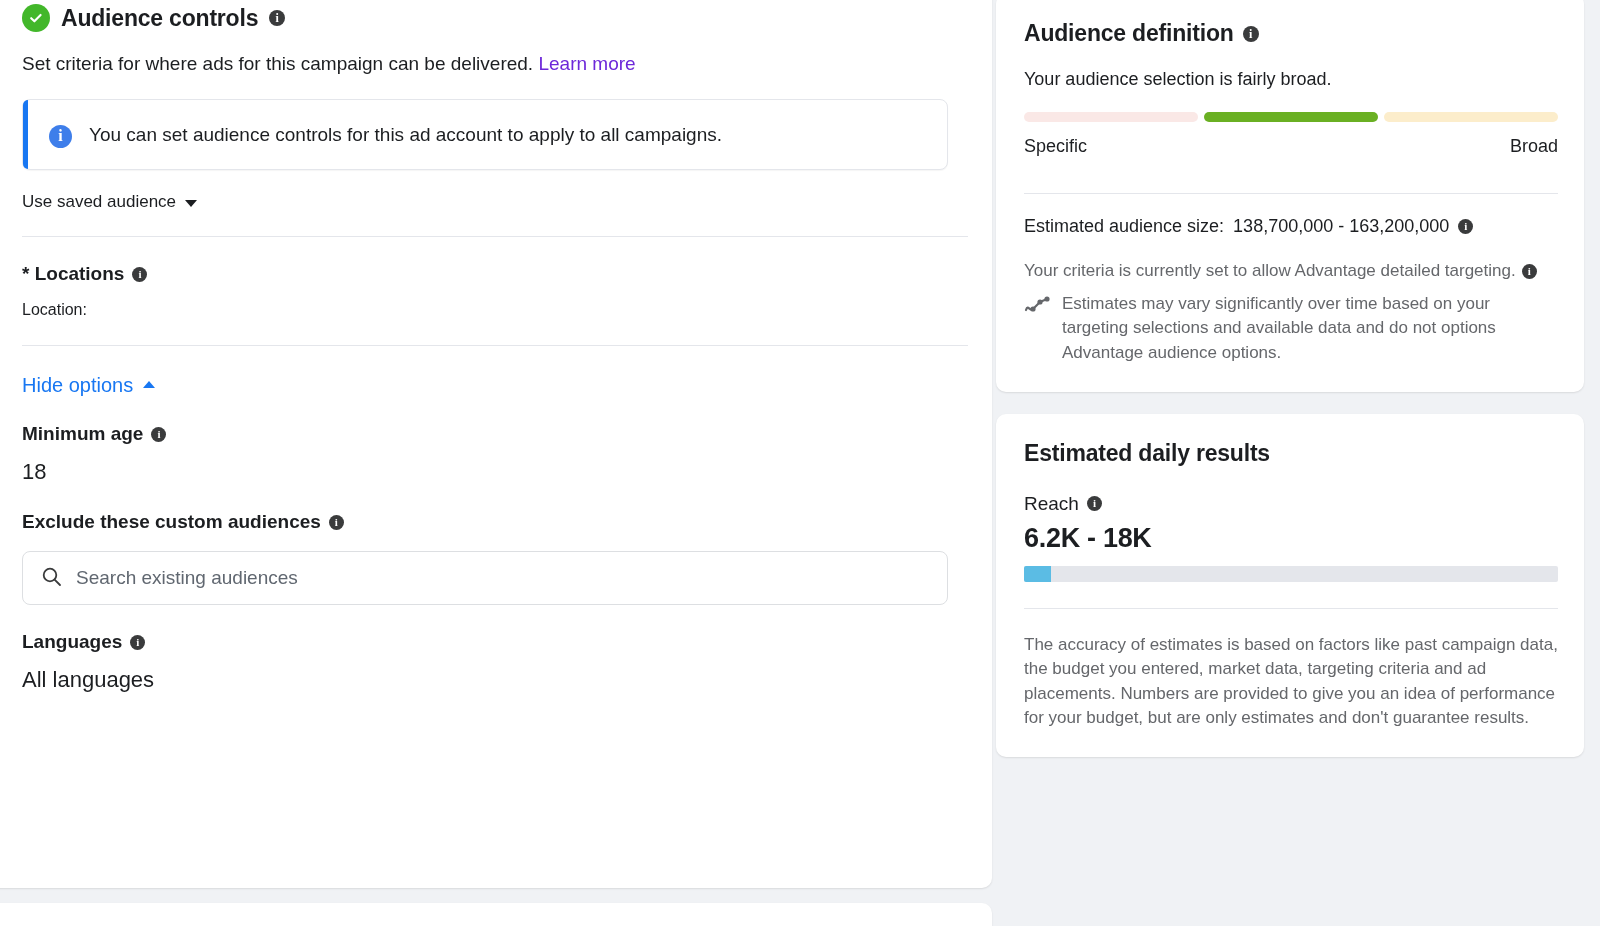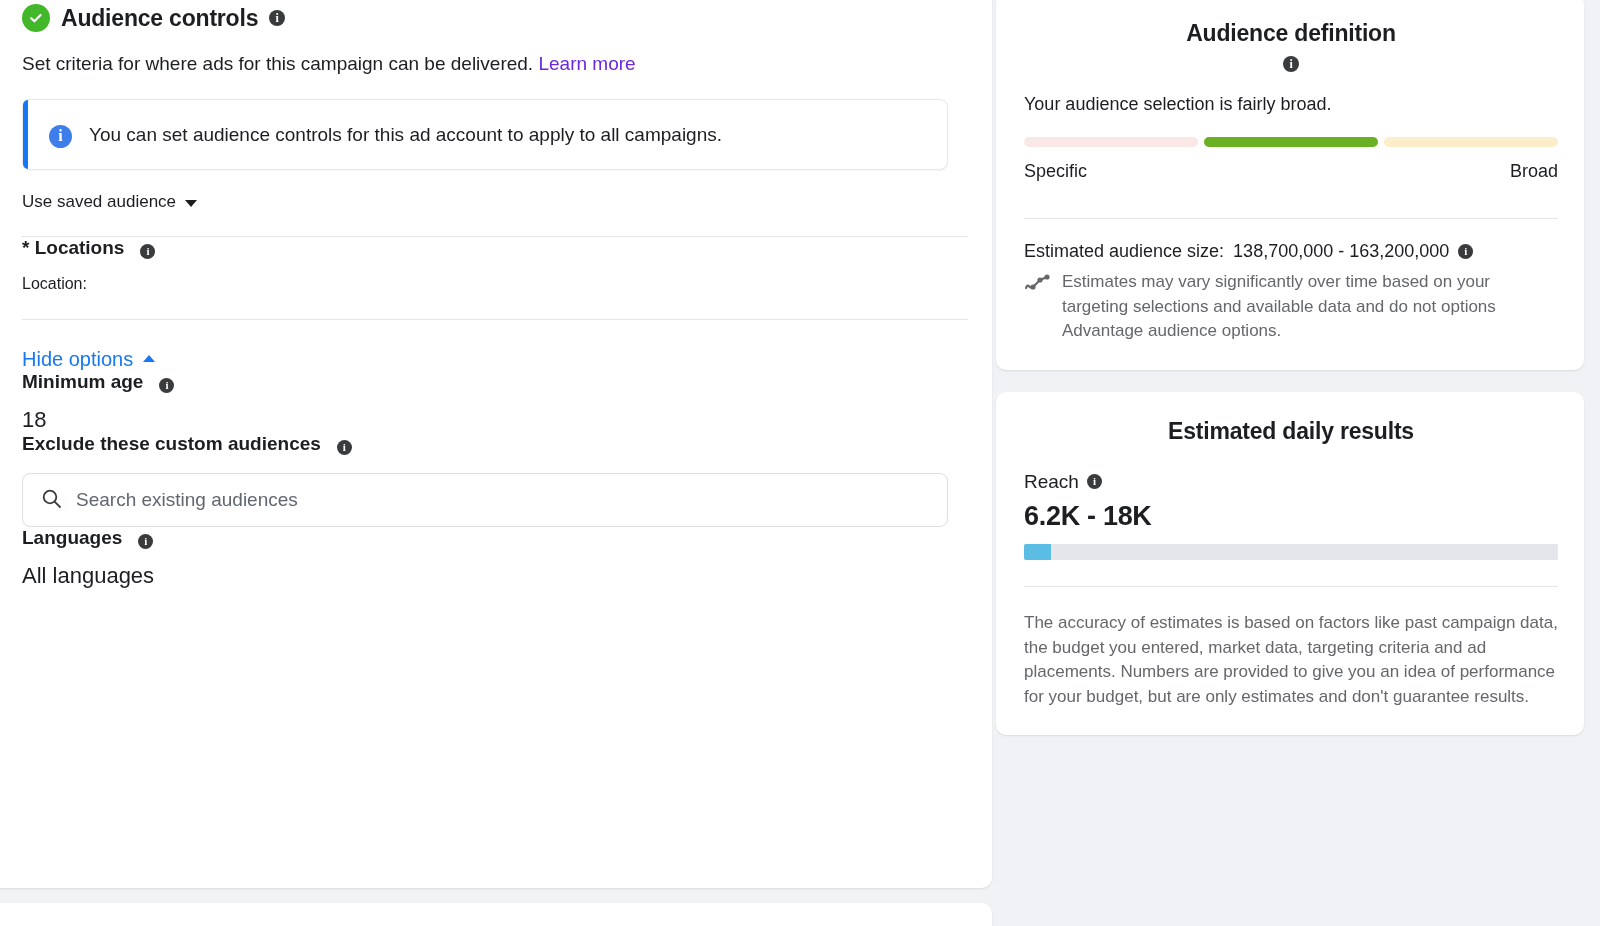--- a/index.html
+++ b/index.html
@@ -99,22 +99,22 @@
     width: 0; height: 0; border-left: 6px solid transparent;
     border-right: 6px solid transparent; border-bottom: 7px solid #1877f2;
     margin-bottom: 3px;
   }
 
   .hr { height: 1px; background: #e4e6eb; width: 946px; }
   .hr.m1 { margin-top: 24px; }
   .hr.m2 { margin-top: 26px; }
 
   .field-label {
-    font-size: 19px; font-weight: bold; color: #1c1e21;
-    display: flex; align-items: flex-end; gap: 16px;
+    margin-top: 26px; font-size: 19px; font-weight: bold; color: #1c1e21;
+    display: flex; align-items: center; gap: 8px;
   }
   .field-sub { margin-top: 16px; font-size: 16px; color: #1c1e21; }
   .bullets { margin: 4px 0 0 22px; }
   .bullets li { font-size: 17px; color: #1c1e21; line-height: 1.6; }
 
   .hide-options {
     margin-top: 28px; display: flex; align-items: center; gap: 10px;
     font-size: 20px; color: #1877f2; cursor: pointer; width: fit-content;
   }
 
@@ -134,21 +134,21 @@
     position: absolute; left: 996px; top: -6px; width: 588px;
   }
   .rcard {
     background: #fff; border-radius: 10px;
     box-shadow: 0 1px 2px rgba(0,0,0,0.10);
     padding: 26px 26px 26px 28px;
   }
   .rcard + .rcard { margin-top: 22px; }
   .rtitle {
     font-size: 23px; font-weight: bold; color: #1c1e21;
-    display: flex; align-items: center; gap: 9px; letter-spacing: -0.2px; flex-direction: column;
+    display: flex; align-items: center; gap: 9px; letter-spacing: -0.2px;
   }
   .rbody { margin-top: 22px; font-size: 18px; color: #1c1e21; }
 
   .meter { display: flex; gap: 6px; margin-top: 22px; }
   .seg { height: 10px; border-radius: 5px; flex: 1; }
 
   .meter-labels {
     display: flex; justify-content: space-between;
     margin-top: 14px; font-size: 18px; color: #1c1e21;
   }
@@ -285,20 +285,23 @@
       </div>
 
       <div class="rhr"></div>
 
       <div class="est-size">
         <span>Estimated audience size:</span>
         <span>138,700,000 - 163,200,000</span>
         <span class="info-dot sm">i</span>
       </div>
 
+      <div class="crit muted">
+        <span>Your criteria is currently set to allow Advantage detailed targeting.</span><span class="info-dot sm">i</span>
+      </div>
 
       <div class="vary-row">
         <span class="vary-icon">
           <svg width="26" height="20" viewBox="0 0 26 20">
             <path d="M2 14 C4 8, 6 16, 9 13 L16 6 L23 3" fill="none" stroke="#65676b" stroke-width="2.2" stroke-linecap="round" stroke-linejoin="round"></path>
             <circle cx="9" cy="13" r="2.6" fill="#65676b"></circle>
             <circle cx="16" cy="6" r="2.6" fill="#65676b"></circle>
             <circle cx="23" cy="3" r="2.6" fill="#65676b"></circle>
           </svg>
         </span>

